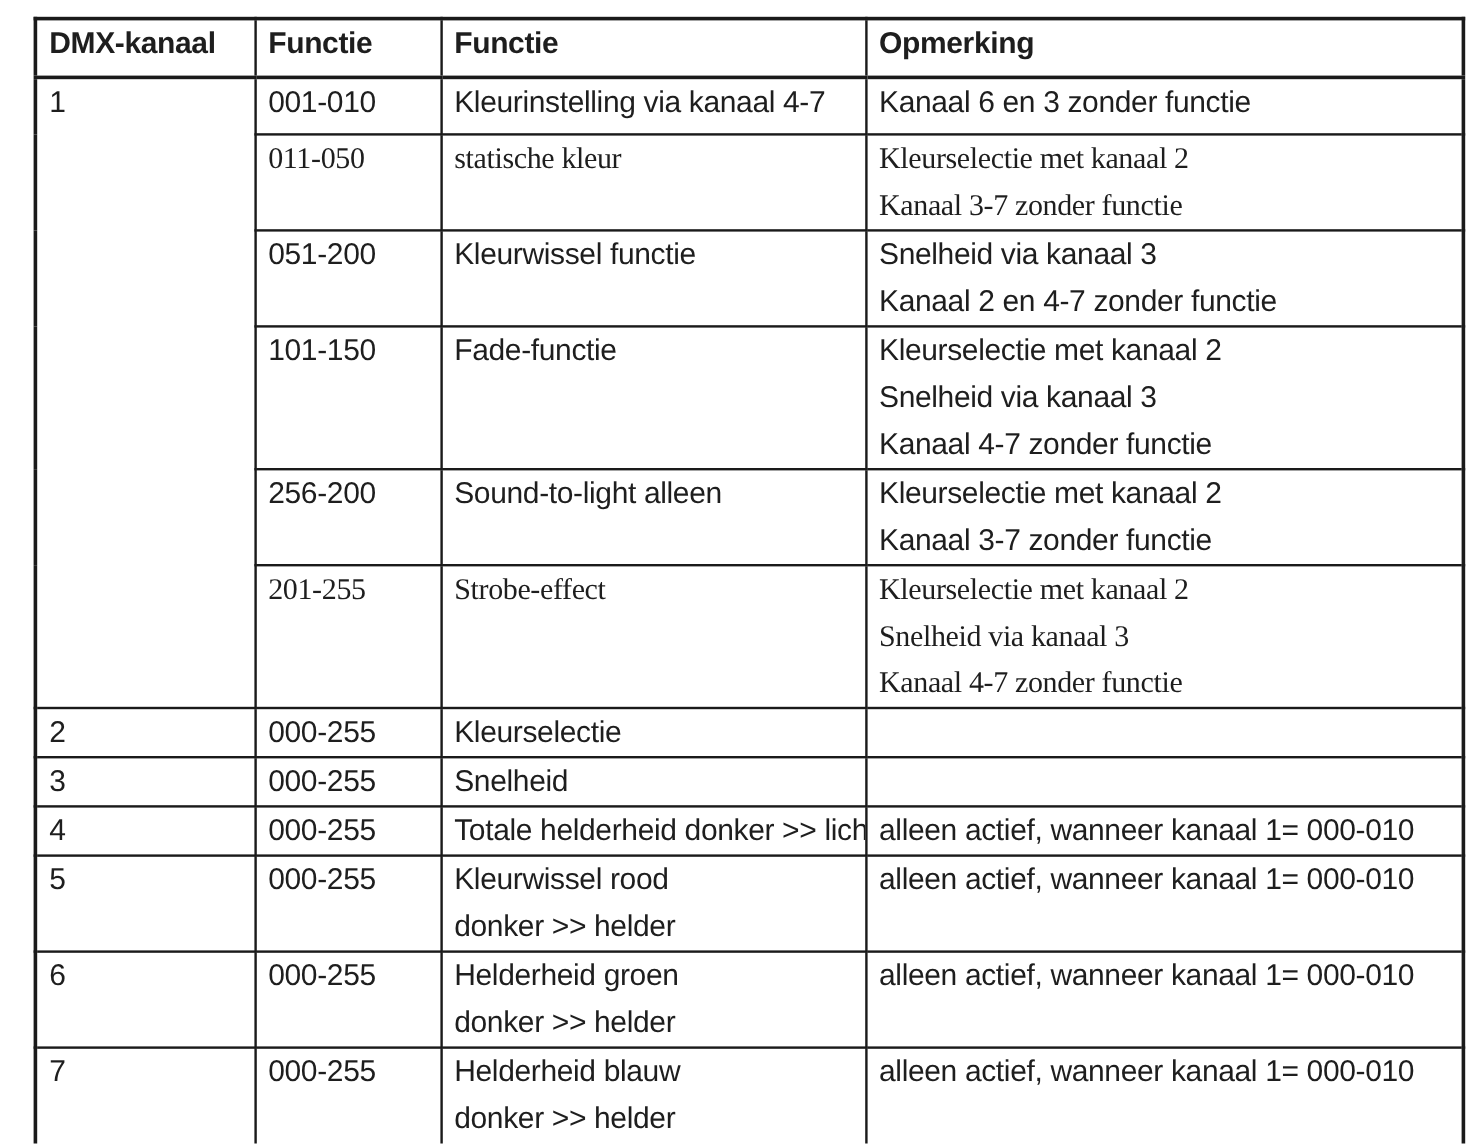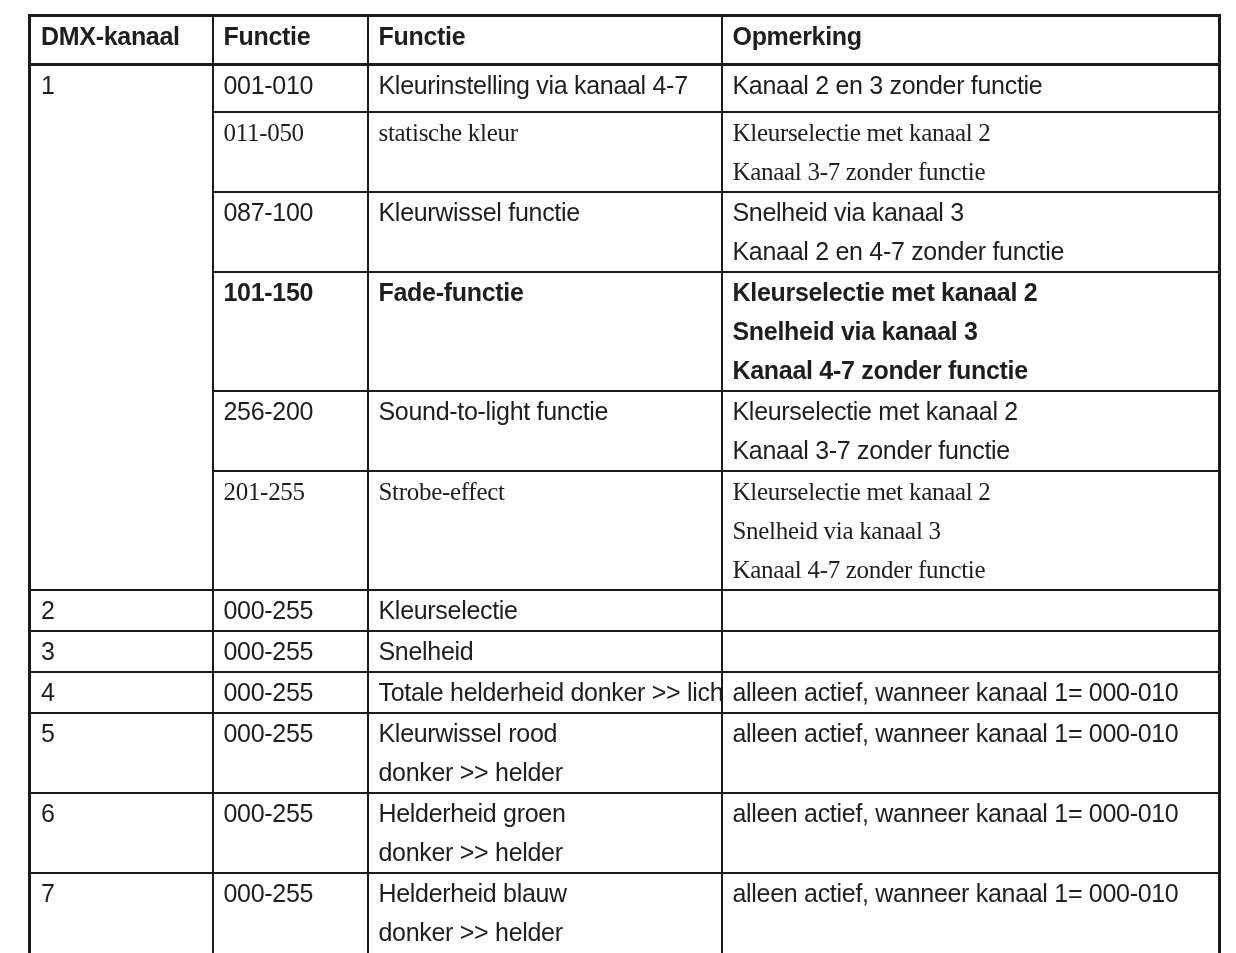--- a/index.html
+++ b/index.html
@@ -74,58 +74,58 @@
       </tr>
     </thead>
     <tbody>
         <tr style="height: 47px;">
           <td rowspan="6">1</td>
           <td>001-010</td>
           <td>
             <div>Kleurinstelling via kanaal 4-7</div>
           </td>
           <td>
-            <div>Kanaal 2 en 3 zonder functie</div>
+            <div>Kanaal 6 en 3 zonder functie</div>
           </td>
         </tr>
         <tr style="height: 80px; font-family: Liberation Serif, serif;">
           <td>011-050</td>
           <td>
             <div>statische kleur</div>
           </td>
           <td>
             <div>Kleurselectie met kanaal 2</div>
             <div>Kanaal 3-7 zonder functie</div>
           </td>
         </tr>
         <tr style="height: 80px;">
-          <td>087-100</td>
+          <td>051-200</td>
           <td>
             <div>Kleurwissel functie</div>
           </td>
           <td>
             <div>Snelheid via kanaal 3</div>
             <div>Kanaal 2 en 4-7 zonder functie</div>
           </td>
         </tr>
-        <tr style="height: 117px; font-weight: bold;">
+        <tr style="height: 117px;">
           <td>101-150</td>
           <td>
             <div>Fade-functie</div>
           </td>
           <td>
             <div>Kleurselectie met kanaal 2</div>
             <div>Snelheid via kanaal 3</div>
             <div>Kanaal 4-7 zonder functie</div>
           </td>
         </tr>
         <tr style="height: 80px;">
           <td>256-200</td>
           <td>
-            <div>Sound-to-light functie</div>
+            <div>Sound-to-light alleen</div>
           </td>
           <td>
             <div>Kleurselectie met kanaal 2</div>
             <div>Kanaal 3-7 zonder functie</div>
           </td>
         </tr>
         <tr style="height: 119px; font-family: Liberation Serif, serif;">
           <td>201-255</td>
           <td>
             <div>Strobe-effect</div>

